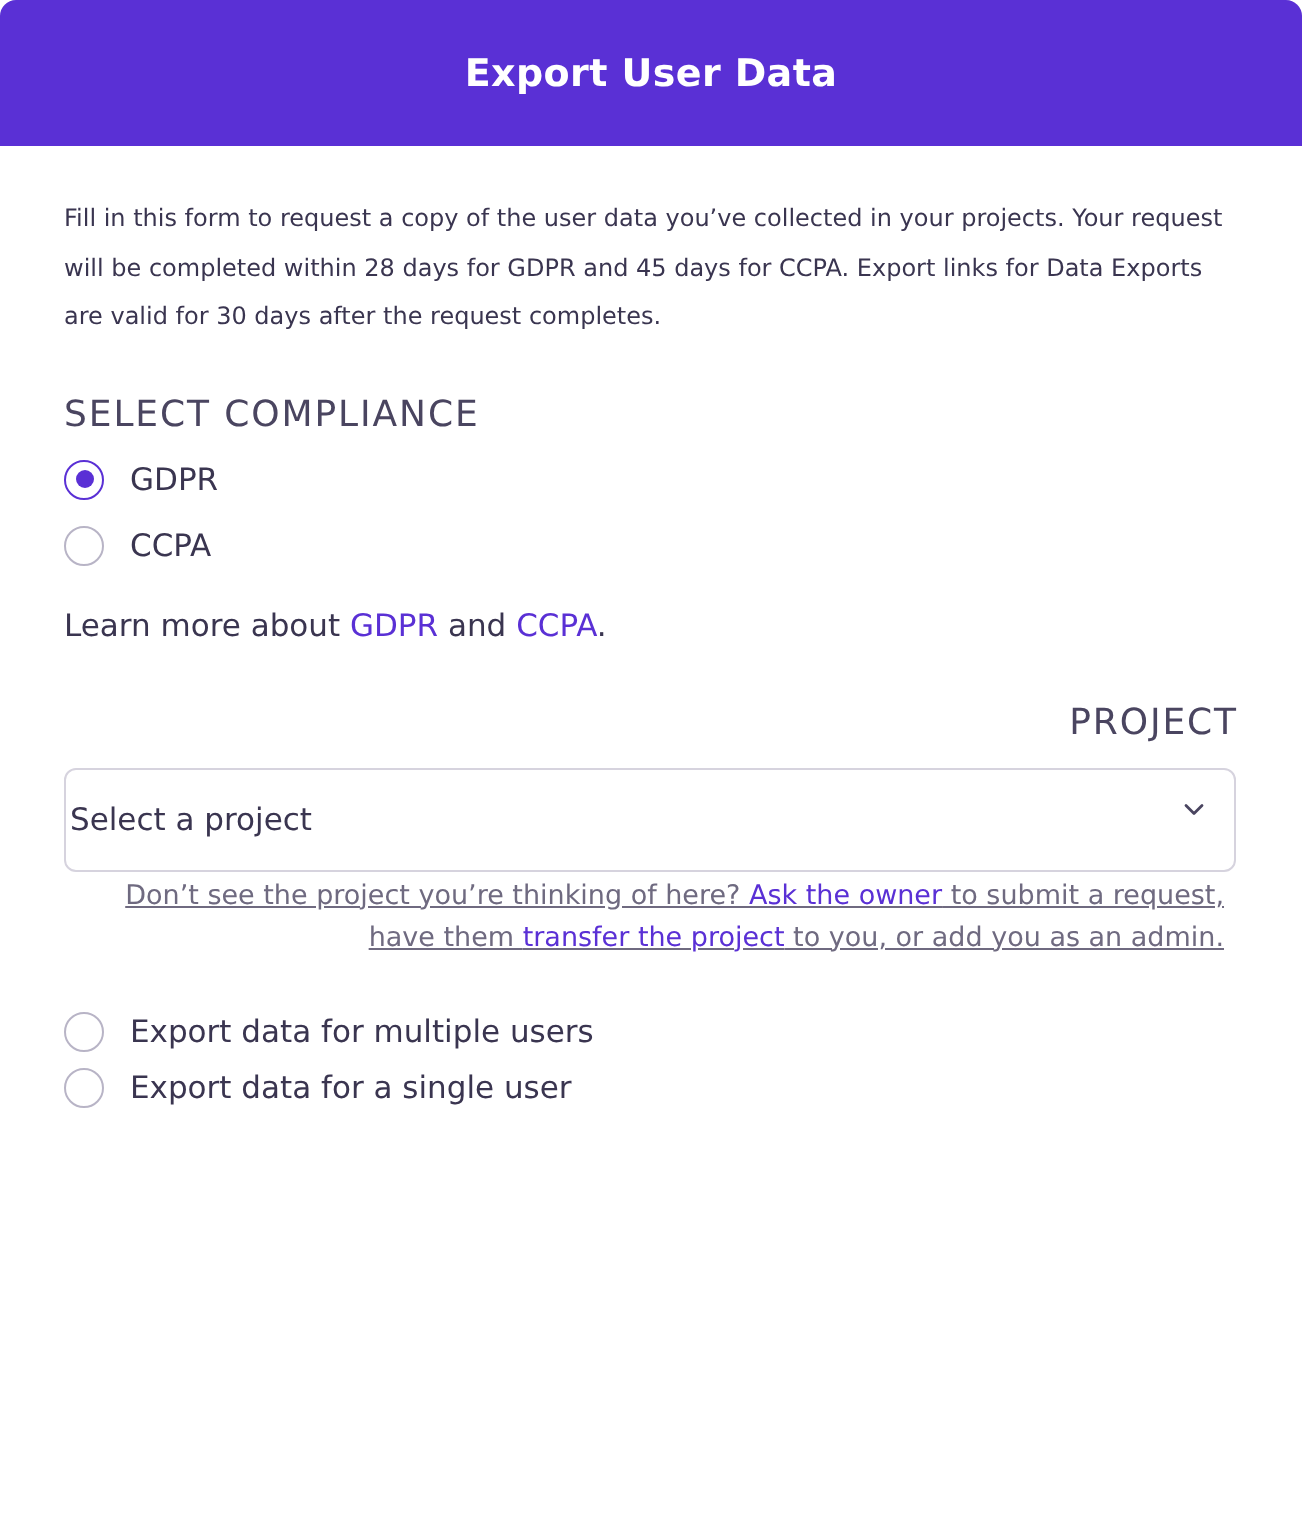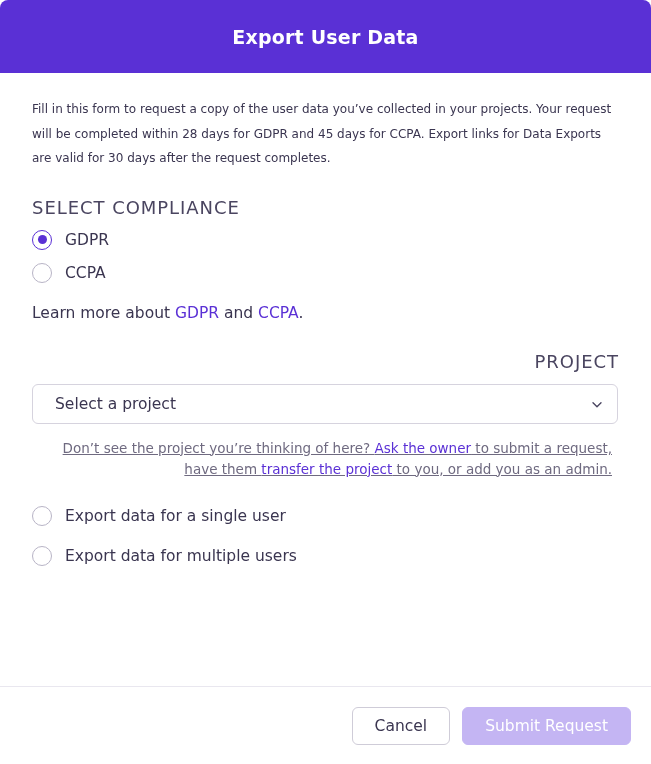--- a/index.html
+++ b/index.html
@@ -134,28 +134,28 @@
   }
 
   .select-wrap {
     position: relative;
     width: 586px;
     height: 44px;
   }
 
   .select-box {
     width: 100%;
-    height: 40px;
+    height: 52px;
     border: 1px solid #d6d3de;
     border-radius: 6px;
     background: #ffffff;
     box-sizing: border-box;
     display: flex;
     align-items: center;
-    padding: 0 22px;
+    padding: 0 2px;
     font-size: 15.5px;
     color: #3a3550;
     cursor: pointer;
   }
 
   .chev {
     position: absolute;
     right: 14px;
     top: 50%;
     transform: translateY(-50%);
@@ -246,32 +246,28 @@
         </span>
       </div>
 
       <p class="helper-small">
         <span>Don’t see the project you’re thinking of here? </span><a class="link">Ask the owner</a><span> to submit a request, have them </span><a class="link">transfer the project</a><span> to you, or add you as an admin.</span>
       </p>
     </div>
 
     <div class="block">
 
+      <div class="radio-row" style="margin-bottom:8px;">
+        <span class="radio"></span>
+        <span class="radio-label">Export data for multiple users</span>
+      </div>
+
       <div class="radio-row" style="margin-bottom:20px;">
         <span class="radio"></span>
         <span class="radio-label">Export data for a single user</span>
       </div>
 
-      <div class="radio-row" style="margin-bottom:8px;">
-        <span class="radio"></span>
-        <span class="radio-label">Export data for multiple users</span>
-      </div>
-
     </div>
 
   </div>
 
-  <div class="modal-footer">
-    <div class="btn btn-cancel">Cancel</div>
-    <div class="btn btn-submit">Submit Request</div>
-  </div>
 
 </div>
 
 </body></html>

